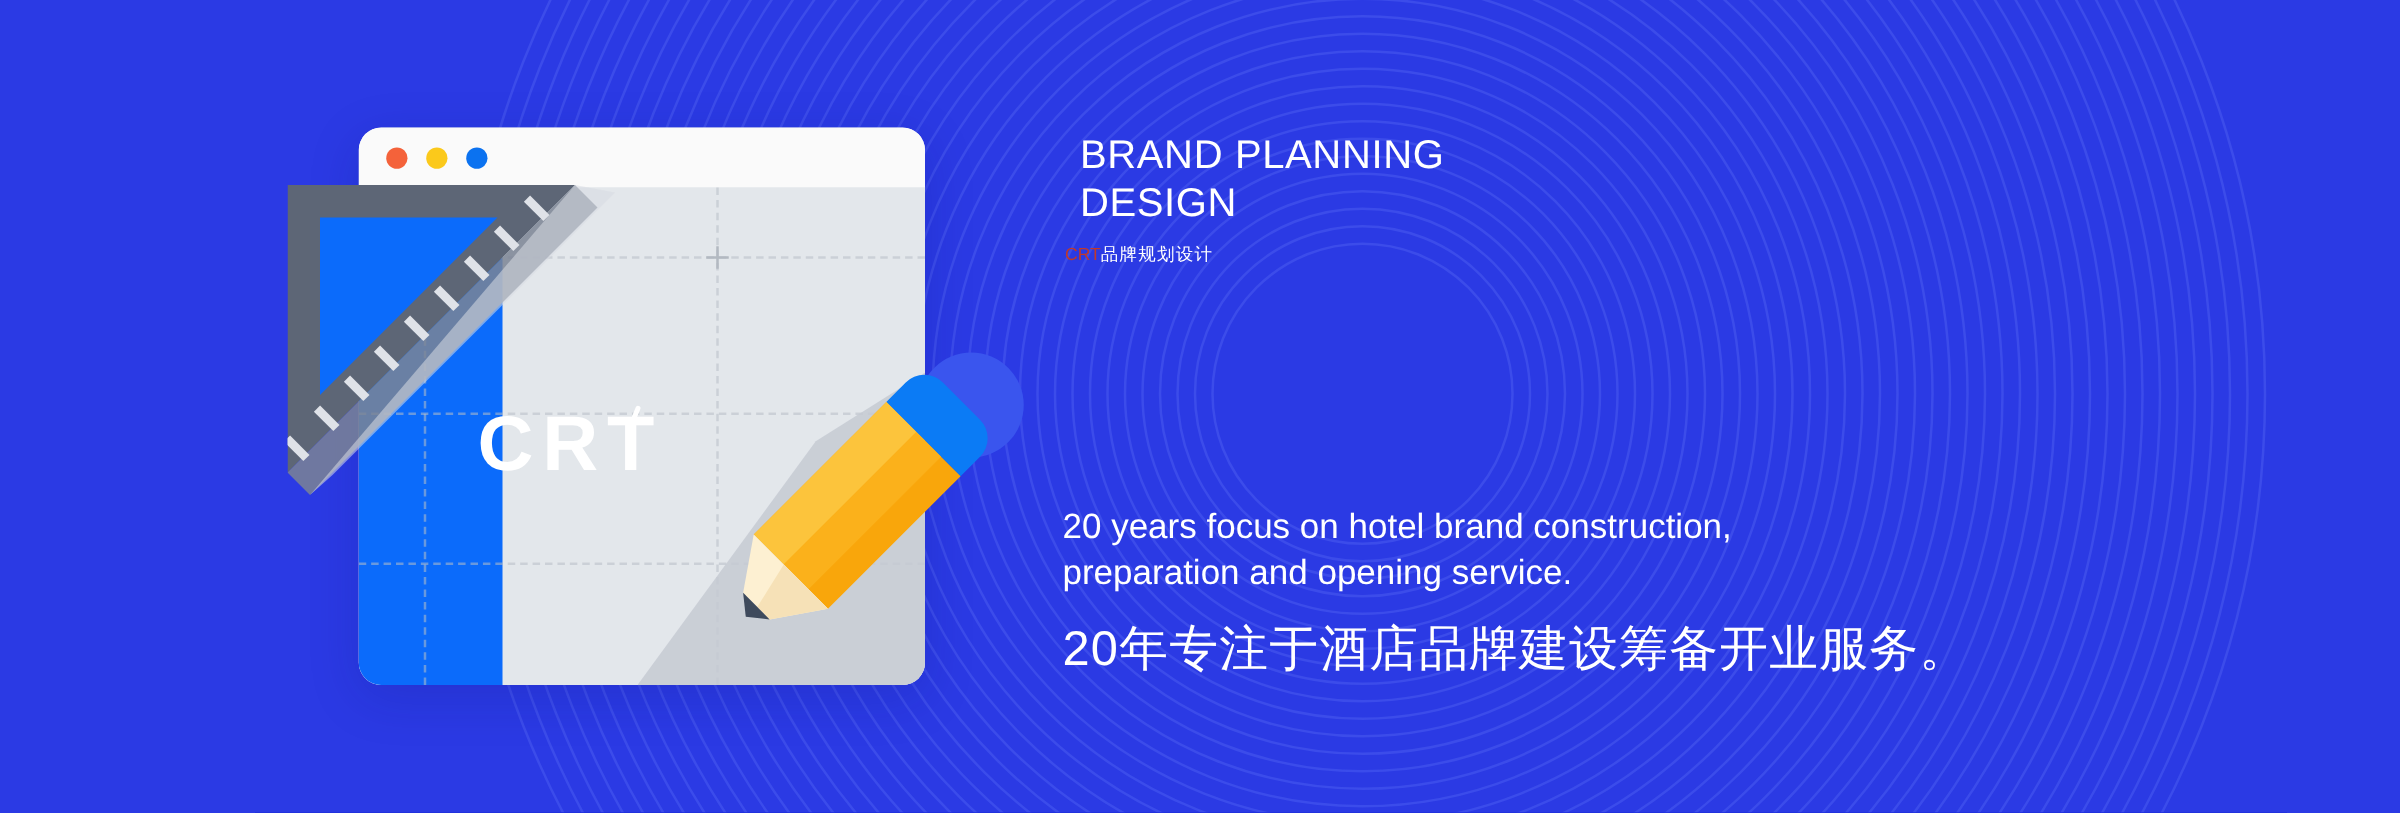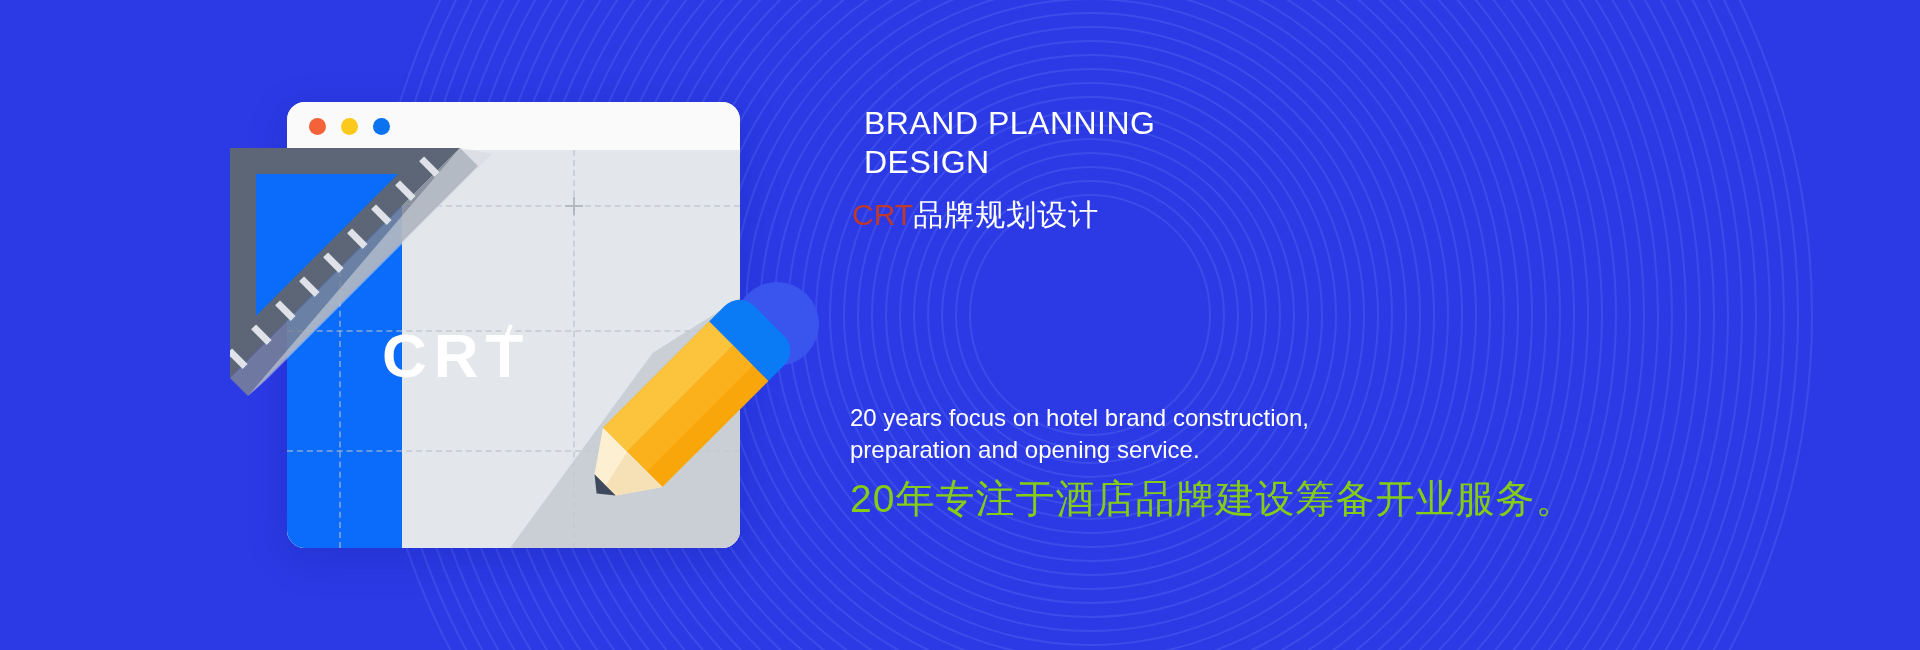--- a/index.html
+++ b/index.html
@@ -172,52 +172,52 @@
     color: #ffffff;
     font-size: 32px;
     font-weight: 400;
     line-height: 1.23;
     letter-spacing: .5px;
     margin: 12px;
     white-space: pre-line;
   }
   .sub-cn {
     margin-top: 0;
-    font-size: 30px;
+    font-size: 14px;
     color: #ffffff;
     letter-spacing: 1px;
     white-space: nowrap;
   }
   .sub-cn .crt-red {
     color: #c0392b;
     font-weight: 400;
     letter-spacing: 0px;
   }
 
   .tagline-block {
     position: absolute;
     left: 850px;
     top: 402px;
     width: 830px;
   }
   .tagline-en {
     color: #ffffff;
-    font-size: 24px;
+    font-size: 28px;
     font-weight: 400;
     line-height: 1.33;
     letter-spacing: 0px;
     margin: 0;
     white-space: pre-line;
   }
   .tagline-cn {
-    color: #84cc16;
+    color: #ffffff;
     font-size: 39px;
     font-weight: 400;
     letter-spacing: 1px;
-    margin: 6px 0 0 0;
+    margin: 16px 0 0 0;
     white-space: nowrap;
   }
 </style>
 </head>
 <body>
 
 <div class="banner">
 
   <div class="bg-rings">
     <svg width="1920" height="650" viewBox="0 0 1920 650" xmlns="http://www.w3.org/2000/svg">

